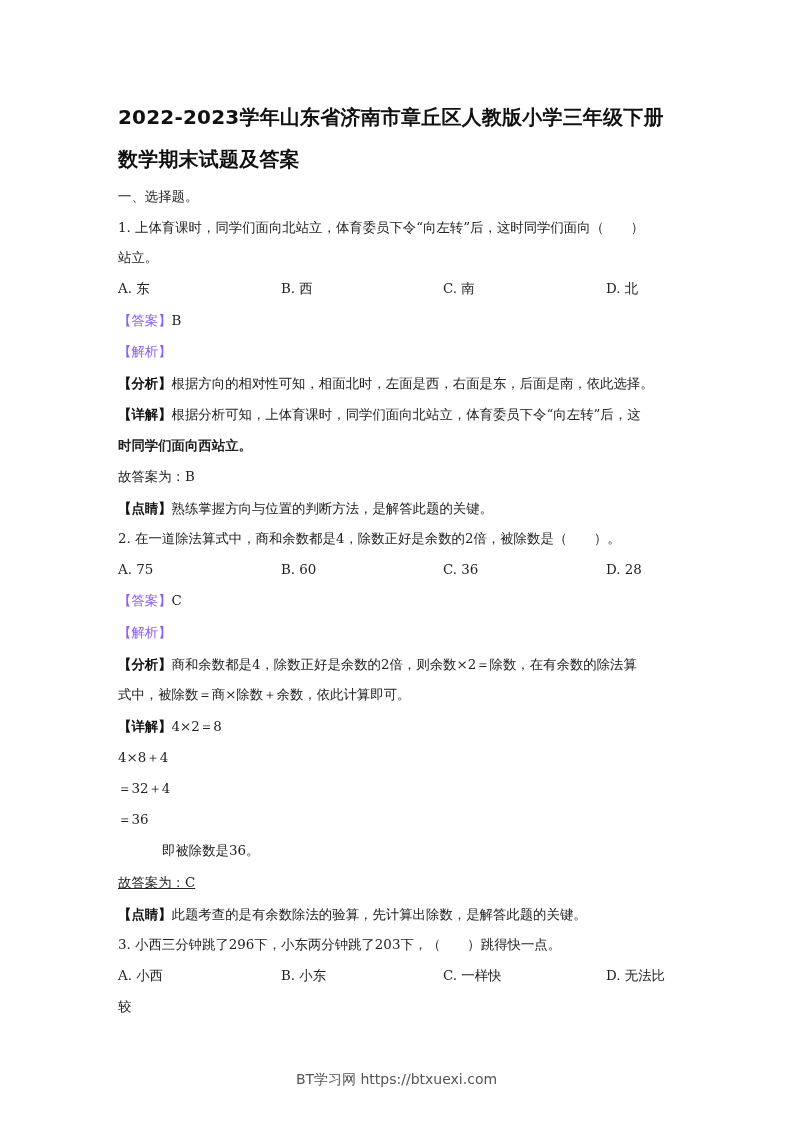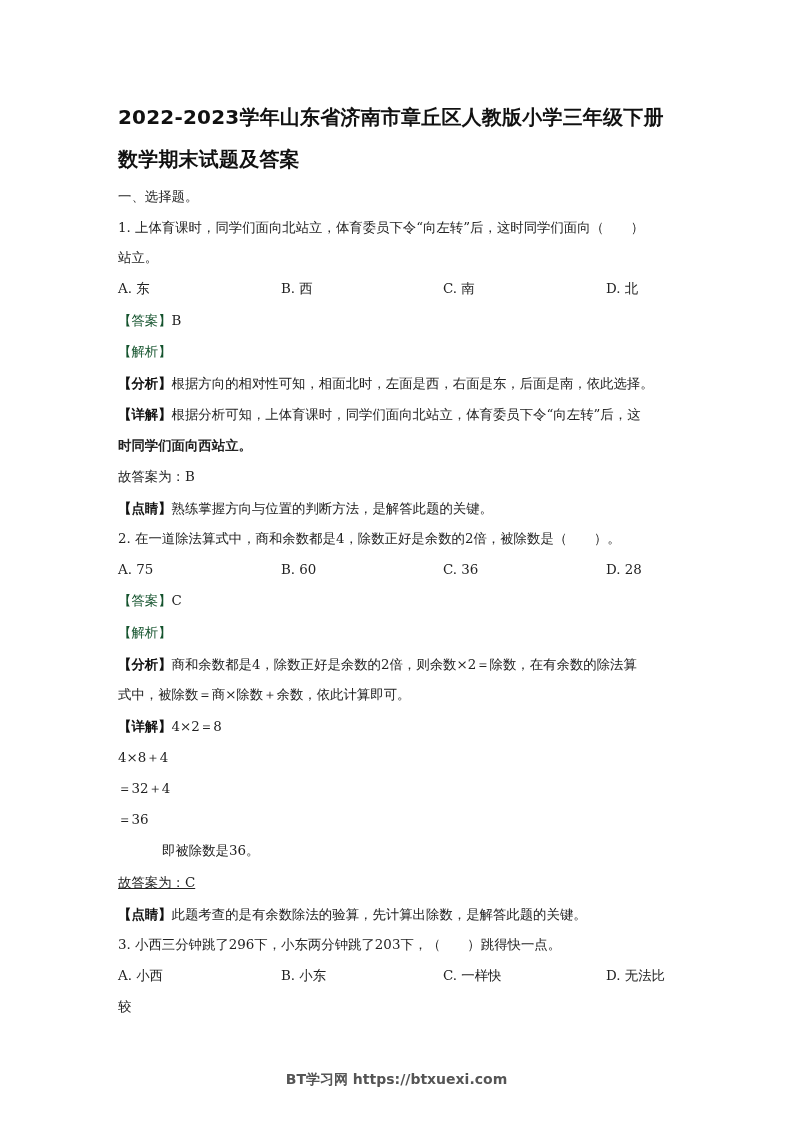--- a/index.html
+++ b/index.html
@@ -2,25 +2,25 @@
 <html><head>
 <meta charset="utf-8">
 <style>
   html, body { margin: 0; padding: 0; background: #ffffff; }
   body { width: 793px; height: 1122px; position: relative; overflow: hidden;
          font-family: "DejaVu Serif", "Liberation Serif", serif; color: #1a1a1a; }
   .page { position: absolute; left: 0; top: 0; width: 793px; height: 1122px; }
   .title { position: absolute; left: 118px; font-family: "DejaVu Sans", "Liberation Sans", sans-serif;
            font-weight: bold; font-size: 20px; color: #111; letter-spacing: 0.2px; white-space: nowrap; }
   .line { position: absolute; left: 118px; font-size: 13.4px; line-height: 16px; white-space: nowrap; color: #222; }
-  .lbl-blue { color: #14532d; }
+  .lbl-blue { color: #8b5cf6; }
   .lbl-bold { font-weight: bold; color: #111; }
   .opt { position: absolute; font-size: 13.4px; line-height: 16px; white-space: nowrap; color: #222; }
   .footer { position: absolute; top: 1071px; left: 0; width: 793px; text-align: center;
-            font-family: "DejaVu Sans", "Liberation Sans", sans-serif; font-size: 14px; color: #555; font-weight: bold; }
+            font-family: "DejaVu Sans", "Liberation Sans", sans-serif; font-size: 14px; color: #555; }
 </style>
 </head>
 <body>
 
 <div class="page">
 
   <div class="title" style="top:104px;">2022-2023学年山东省济南市章丘区人教版小学三年级下册</div>
   <div class="title" style="top:146px;">数学期末试题及答案</div>
 
   <div class="line" style="top:189px;">一、选择题。</div>

